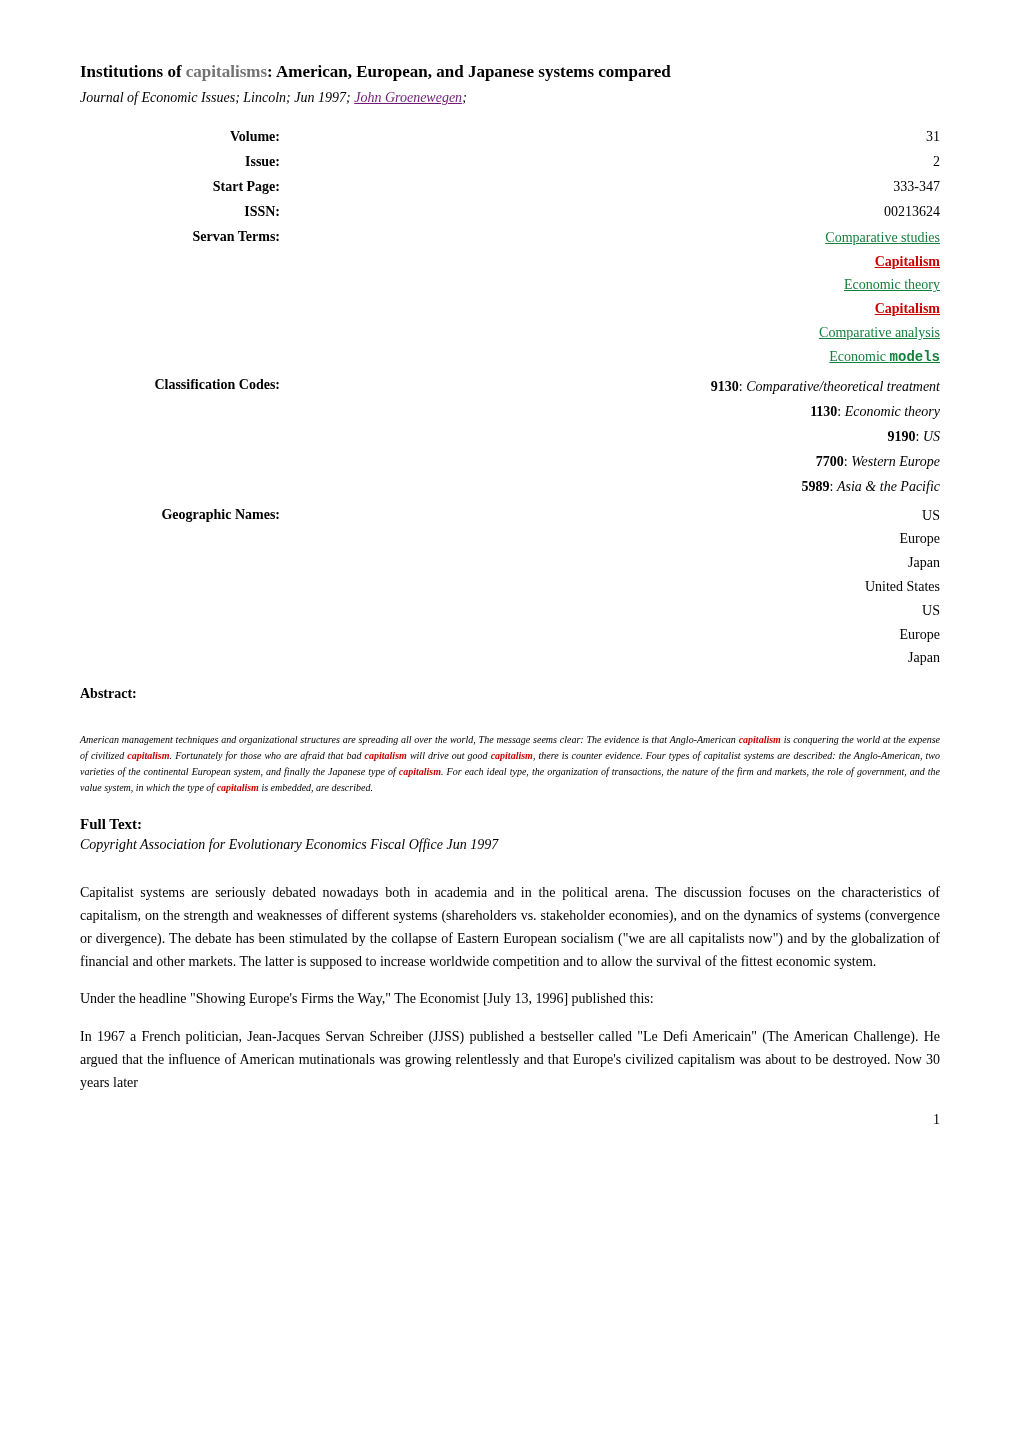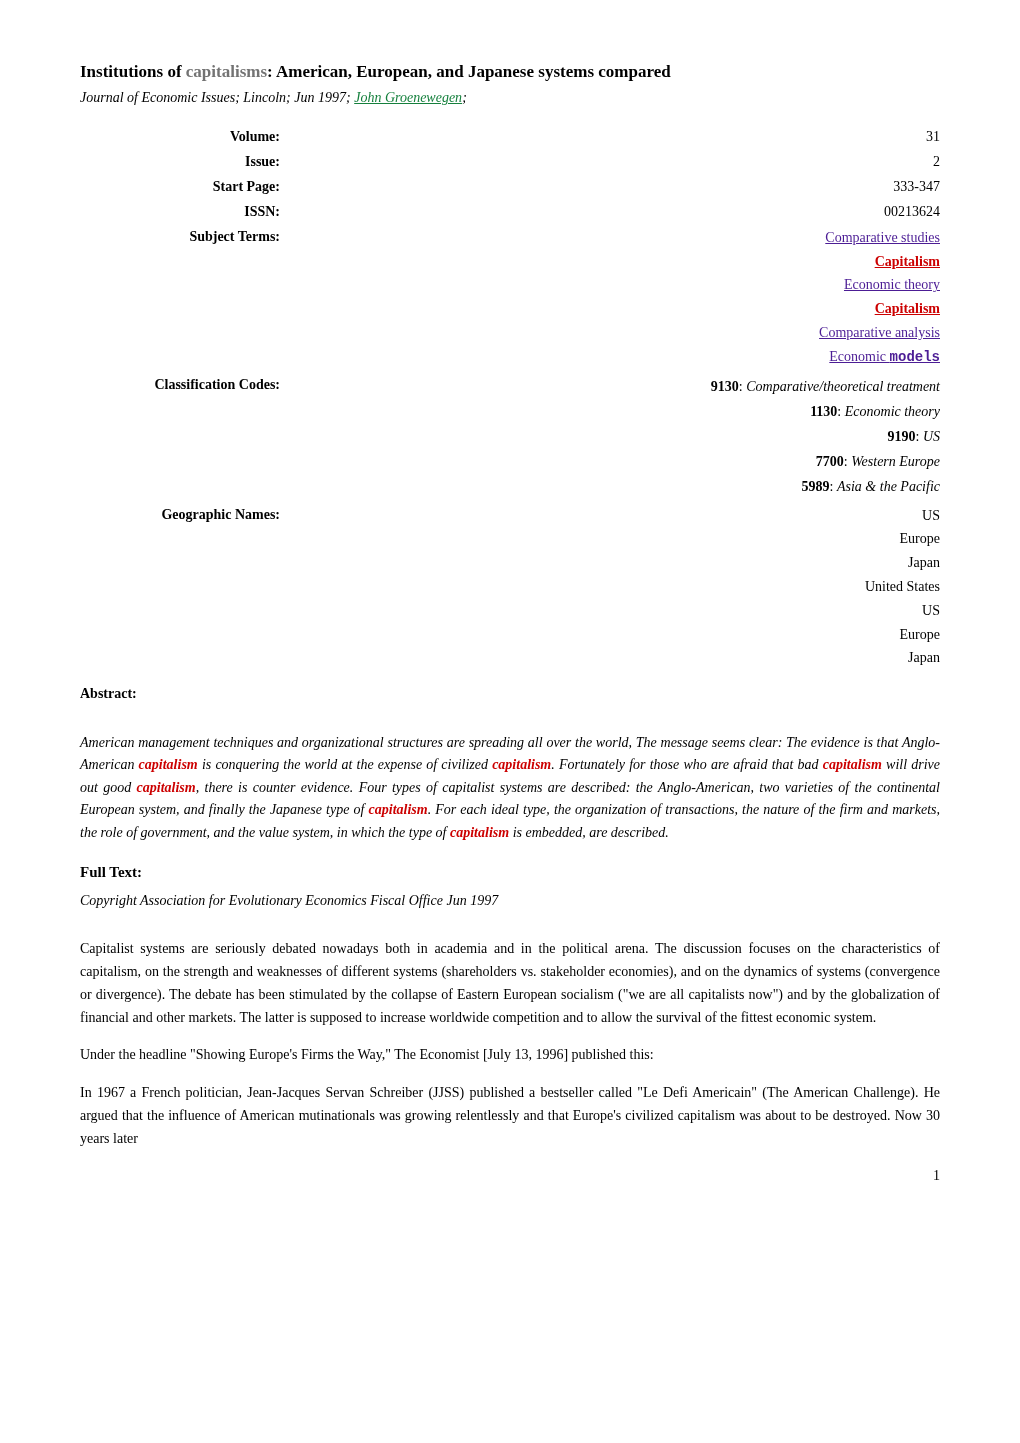--- a/index.html
+++ b/index.html
@@ -28,21 +28,21 @@
     }
     .title .red {
       color: #737373;
     }
     .subtitle {
       font-style: italic;
       font-size: 14px;
       margin-bottom: 18px;
     }
     .subtitle a, a {
-      color: #15803d;
+      color: #701a75;
       text-decoration: underline;
     }
     .metadata-table {
       margin-bottom: 14px;
       border-collapse: collapse;
       width: 100%;
     }
     .metadata-table td {
       vertical-align: top;
       padding: 2px 0;
@@ -52,21 +52,21 @@
     }
     .metadata-table td.label {
       font-weight: bold;
       width: 200px;
       white-space: nowrap;
     }
     .metadata-table td.value {
       padding-left: 10px;
     }
     .subject-term-link {
-      color: #4c1d95;
+      color: #15803d;
       text-decoration: underline;
       display: block;
       line-height: 1.7;
     }
     .subject-term-bold-red {
       color: #cc0000;
       font-weight: bold;
       text-decoration: underline;
       display: block;
       line-height: 1.7;
@@ -82,36 +82,36 @@
       line-height: 1.7;
     }
     .section-label {
       font-weight: bold;
       font-size: 14px;
       margin-top: 2px;
       margin-bottom: 4px;
     }
     .abstract-text {
       font-style: italic;
-      font-size: 14px;
+      font-size: 10px;
       line-height: 1.6;
       text-align: justify;
       margin-bottom: 18px;
       margin-top: 30px;
     }
     .abstract-text .red-bold {
       color: #cc0000;
       font-weight: bold;
       font-style: italic;
     }
     .full-text-label {
       font-weight: bold;
       font-size: 15px;
       margin-top: 20px;
-      margin-bottom: 12px;
+      margin-bottom: 4px;
     }
     .copyright-line {
       font-style: italic;
       font-size: 14px;
       margin-bottom: 28px;
     }
     .body-paragraph {
       font-size: 14px;
       line-height: 1.65;
       text-align: justify;
@@ -152,21 +152,21 @@
     </tr>
     <tr>
       <td class="label">Start Page:</td>
       <td class="value">333-347</td>
     </tr>
     <tr>
       <td class="label">ISSN:</td>
       <td class="value">00213624</td>
     </tr>
     <tr>
-      <td class="label">Subject Terms:</td>
+      <td class="label">Servan Terms:</td>
       <td class="value">
         <a href="#" class="subject-term-link">Comparative studies</a>
         <a href="#" class="subject-term-bold-red">Capitalism</a>
         <a href="#" class="subject-term-link">Economic theory</a>
         <a href="#" class="subject-term-bold-red">Capitalism</a>
         <a href="#" class="subject-term-link">Comparative analysis</a>
         <a href="#" class="subject-term-link">Economic <strong class="economic-models-bold">models</strong></a>
       </td>
     </tr>
     <tr>

